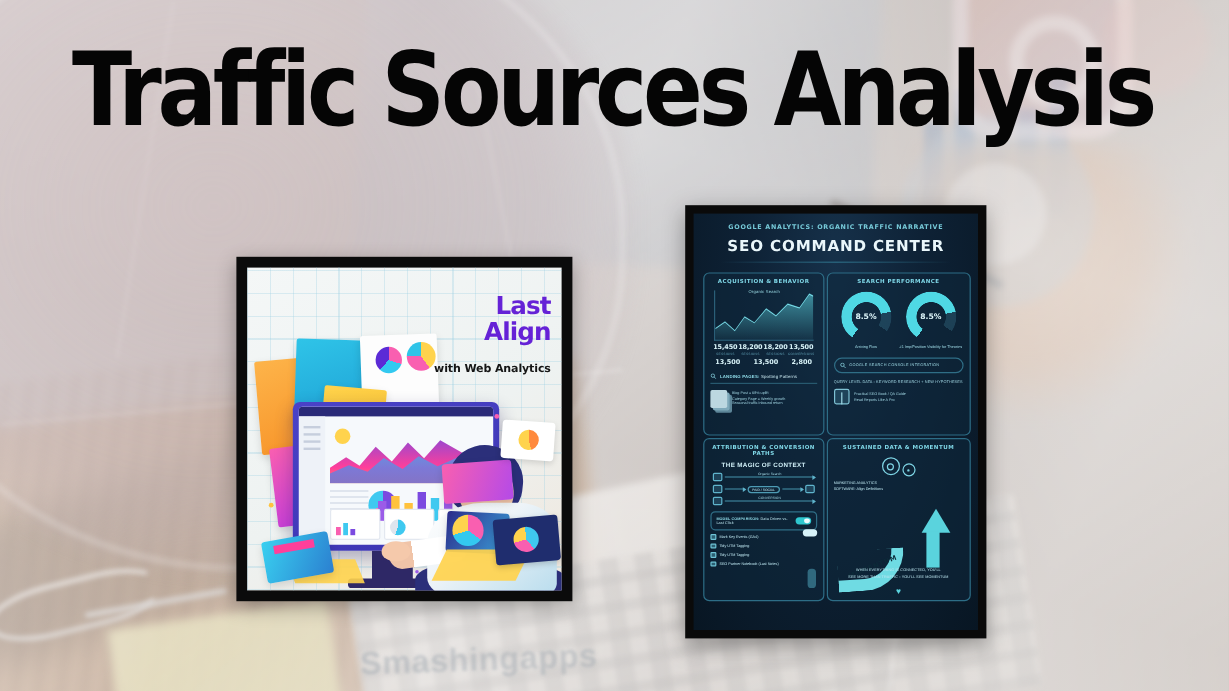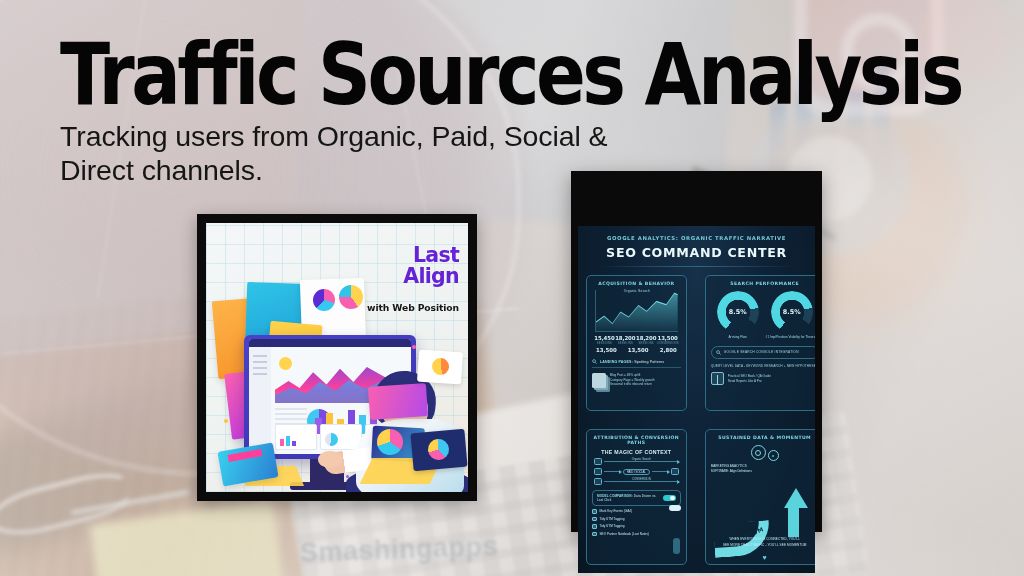--- a/index.html
+++ b/index.html
@@ -318,32 +318,31 @@
   
   #poster {
     position:absolute; left:571px; top:171px; width:251px; height:361px;
     background:#0a0a0a; padding:7px; z-index:9;
     box-shadow:0 6px 18px rgba(0,0,0,.35);
   }
   .poster-in {
     width:100%; height:100%; position:relative; overflow:hidden;
     background:radial-gradient(ellipse at 50% 12%, #16314a 0%, #0e2236 42%, #081623 100%);
     padding:9px 8px;
-    margin-top:48px;
   }
   .p-kicker {
     text-align:center; color:#76c9d8; font-size:5.3px; font-weight:700;
     letter-spacing:.62px; font-family:"DejaVu Sans", sans-serif;
   }
   .p-title {
     text-align:center; color:#eaf7fb; font-size:12.6px; font-weight:700;
     letter-spacing:.7px; margin-top:4px; font-family:"DejaVu Sans", sans-serif;
   }
   .p-rule { height:1px; background:linear-gradient(90deg,transparent,#2b6b84,transparent); margin:6px 14px 8px; }
-  .quad { display:grid; grid-template-columns:1fr 1fr; gap:18px; }
+  .quad { display:grid; grid-template-columns:1fr 1fr; gap:2px; }
   .qbox {
     border:1px solid #2d6d86; border-radius:5px; background:rgba(14,40,60,.55);
     padding:5px 5px 6px; position:relative; min-height:136px;
   }
   .qtitle {
     text-align:center; color:#7fd6e6; font-size:4.6px; font-weight:700;
     letter-spacing:.4px; font-family:"DejaVu Sans", sans-serif; margin-bottom:4px;
   }
   .qsub { text-align:center; color:#cfeef6; font-size:5.2px; font-weight:700; letter-spacing:.3px; margin:4px 0 3px; }
   
@@ -484,41 +483,37 @@
   <div class="crease" style="left:430px;top:60px;width:2px;height:360px;transform:rotate(-11deg);"></div>
   <div class="crease" style="left:760px;top:240px;width:2px;height:340px;transform:rotate(7deg);"></div>
   <div class="crease" style="left:0;top:330px;width:520px;height:2px;transform:rotate(-5deg);"></div>
   <div class="mauve"></div>
   <div class="mauve-edge"></div>
   <div class="watermark">Smashingapps</div>
 </div>
 
 <div id="headline">
   <div class="title">Traffic Sources Analysis</div>
-  <div class="subtitle">
-    <span>Tracking users from Organic, Paid, Social &amp;</span>
-    <span class="l2">Direct channels.</span>
-  </div>
 </div>
 
 <div id="illus">
   <div class="illus-inner">
     <div class="card c-orange"></div>
     <div class="card c-cyan"></div>
     <div class="card c-white"></div>
     <div class="minipie"></div>
     <div class="minipie2"></div>
     <div class="card c-ylw"></div>
     <div class="card c-pink"></div>
 
     <div class="kya">
       <span>Last</span><br>
       <span>Align</span><br>
     </div>
-    <div class="kya-sub">with Web Position</div>
+    <div class="kya-sub">with Web Analytics</div>
 
     <div class="monitor">
       <div class="screen">
         <div class="scr-top"></div>
         <div class="scr-side"></div>
         <div class="scr-sideline" style="top:16px"></div>
         <div class="scr-sideline" style="top:22px"></div>
         <div class="scr-sideline" style="top:28px"></div>
         <div class="scr-sideline" style="top:34px"></div>
         <div class="sun"></div>

